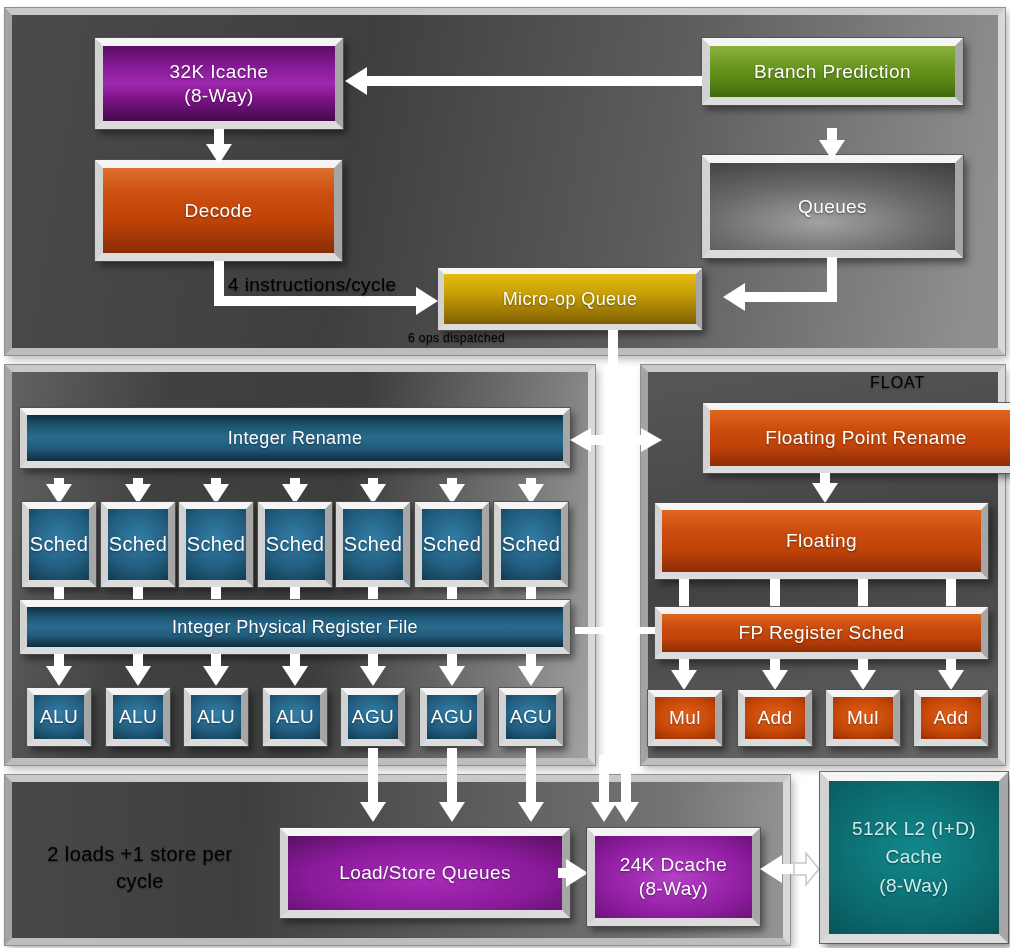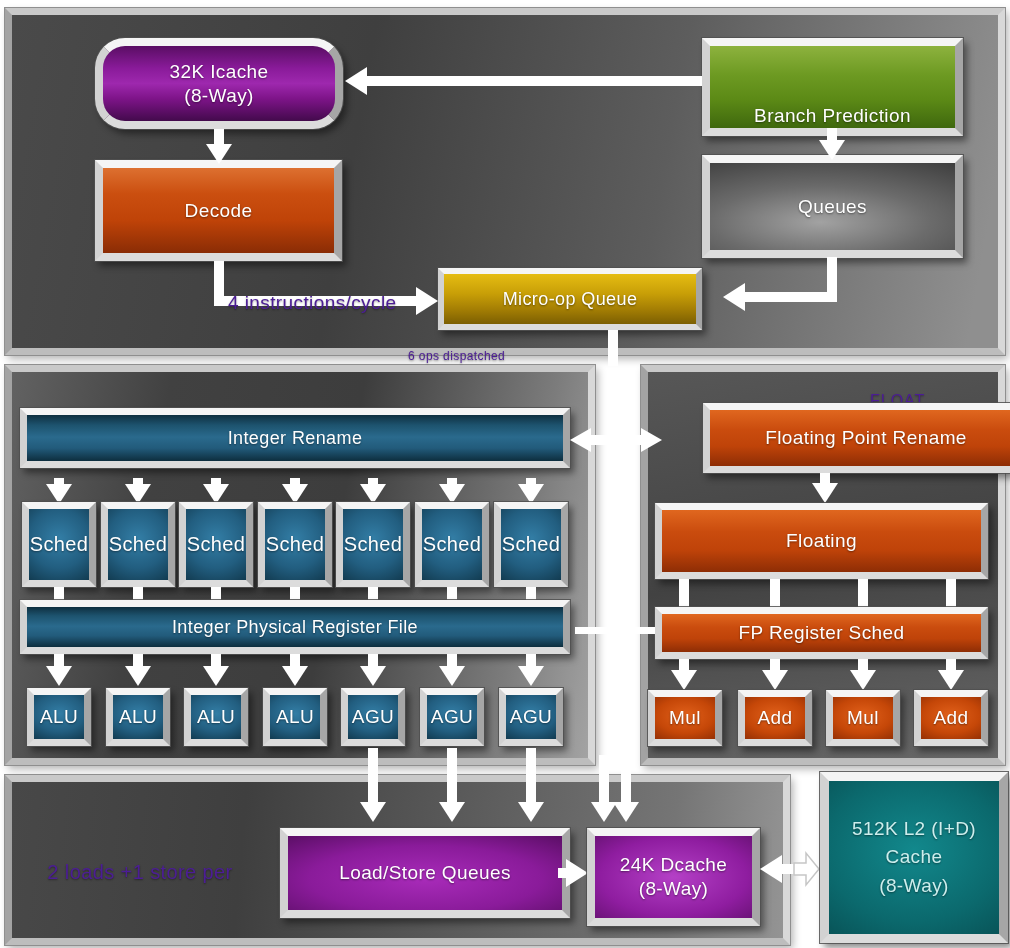--- a/index.html
+++ b/index.html
@@ -22,21 +22,21 @@
   
   .bx{position:absolute;box-sizing:border-box;border:8px solid;
       border-color:#f5f5f5 #a6a6a6 #dcdcdc #d2d2d2;
       box-shadow:0 0 0 1px rgba(80,80,80,.85), 4px 5px 7px rgba(0,0,0,.45);
       display:flex;flex-direction:column;align-items:center;justify-content:center;
       color:#fff;text-align:center;line-height:1.25;letter-spacing:.4px;
       text-shadow:0 1px 2px rgba(0,0,0,.45);}
   .b6{border-width:6px;} .b7{border-width:7px;} .b9{border-width:9px;}
   .fz18{font-size:18px;} .fz19{font-size:19px;} .fz20{font-size:20px;}
 
-  .fill-purple{background:linear-gradient(180deg,#5a0e64 0%,#8a1b9a 30%,#9e28ae 50%,#7e1489 70%,#430a4c 100%);border-radius:30px;}
+  .fill-purple{background:linear-gradient(180deg,#5a0e64 0%,#8a1b9a 30%,#9e28ae 50%,#7e1489 70%,#430a4c 100%);}
   .fill-orange{background:linear-gradient(180deg,#dd7030 0%,#cb4f10 30%,#bf4308 62%,#8a2c05 100%);}
   .fill-green{background:linear-gradient(180deg,#8db23e 0%,#6d9a22 35%,#5c8a16 65%,#3f680e 100%);}
   .fill-metal{background:radial-gradient(ellipse 100% 90% at 45% 68%,#a2a2a2 0%,#6b6b6b 45%,#383838 100%);}
   .fill-gold{background:linear-gradient(180deg,#e5bc12 0%,#c79e07 40%,#a57f04 70%,#7c5f02 100%);}
   .fill-tealbar{background:linear-gradient(180deg,#0e2f40 0%,#1d536e 22%,#2a6a8d 48%,#225b7b 72%,#0d2e3e 100%);}
   .fill-teal{background:radial-gradient(ellipse 90% 75% at 50% 42%,#337ea6 0%,#225e80 55%,#10374b 100%);}
   .fill-fpbar{background:linear-gradient(180deg,#e0671f 0%,#ca4c0e 35%,#bf4309 65%,#8e2d05 100%);}
   .fill-fpexec{background:radial-gradient(ellipse 85% 75% at 50% 45%,#e2611b 0%,#c54708 55%,#8e2d04 100%);}
   .fill-lsq{background:radial-gradient(ellipse 85% 90% at 50% 58%,#a82bb9 0%,#8a1b9a 50%,#4b0a54 100%);}
   .fill-dcache{background:radial-gradient(ellipse 90% 90% at 50% 50%,#b440c6 0%,#8f1da0 52%,#500b59 100%);}
@@ -55,37 +55,37 @@
       width:0;height:0;border-top:14px solid transparent;border-bottom:14px solid transparent;
       border-right:22px solid #fff;}                         
   .dbl{position:absolute;height:24px;}
   .dbl .mid{position:absolute;left:20px;right:20px;top:7px;height:10px;background:#fff;}
   .dbl .hl{position:absolute;left:0;top:0;width:0;height:0;
       border-top:12px solid transparent;border-bottom:12px solid transparent;border-right:21px solid #fff;}
   .dbl .hr{position:absolute;right:0;top:0;width:0;height:0;
       border-top:12px solid transparent;border-bottom:12px solid transparent;border-left:21px solid #fff;}
 
   
-  .lbl{position:absolute;color:#4c1d95;letter-spacing:.4px;text-shadow:0 1px 2px rgba(0,0,0,.4);margin-top:18px;}
+  .lbl{position:absolute;color:#000000;letter-spacing:.4px;text-shadow:0 1px 2px rgba(0,0,0,.4);}
 </style>
 </head>
 <body>
 
 <div id="canvas">
 
   <div class="panel p-top"></div>
   <div class="panel p-int"></div>
   <div class="panel p-float"></div>
   <div class="panel p-mem"></div>
 
   <div class="bx fill-purple fz19" style="left:95px;top:38px;width:248px;height:91px;">
     <span>32K Icache</span>
     <span>(8-Way)</span>
   </div>
-  <div class="bx fill-green fz19" style="left:702px;top:38px;width:261px;height:98px;justify-content:flex-end;">
+  <div class="bx fill-green fz19" style="left:702px;top:38px;width:261px;height:67px;">
     <span>Branch Prediction</span>
   </div>
   <div class="bx fill-orange fz19" style="left:95px;top:160px;width:247px;height:101px;">
     <span>Decode</span>
   </div>
   <div class="bx fill-metal fz19" style="left:702px;top:155px;width:261px;height:103px;">
     <span>Queues</span>
   </div>
   <div class="bx fill-gold b6 fz18" style="left:438px;top:268px;width:264px;height:62px;">
     <span>Micro-op Queue</span>
@@ -289,20 +289,21 @@
 
   <div class="shv" style="left:599px;top:755px;height:47px;">
       <i class="td"></i>
     </div>
   <div class="shv" style="left:621px;top:755px;height:47px;">
       <i class="td"></i>
     </div>
 
   <div class="lbl" style="left:40px;top:841px;width:200px;text-align:center;font-size:20px;line-height:1.35;">
     <span style="display:block;">2 loads +1 store per</span>
+    <span style="display:block;">cycle</span>
   </div>
 
   <div class="bx fill-lsq fz19" style="left:280px;top:828px;width:290px;height:90px;">
     <span>Load/Store Queues</span>
   </div>
 
   <div class="shh" style="left:558px;top:868px;width:8px;">
       <i class="tr"></i>
     </div>
 

